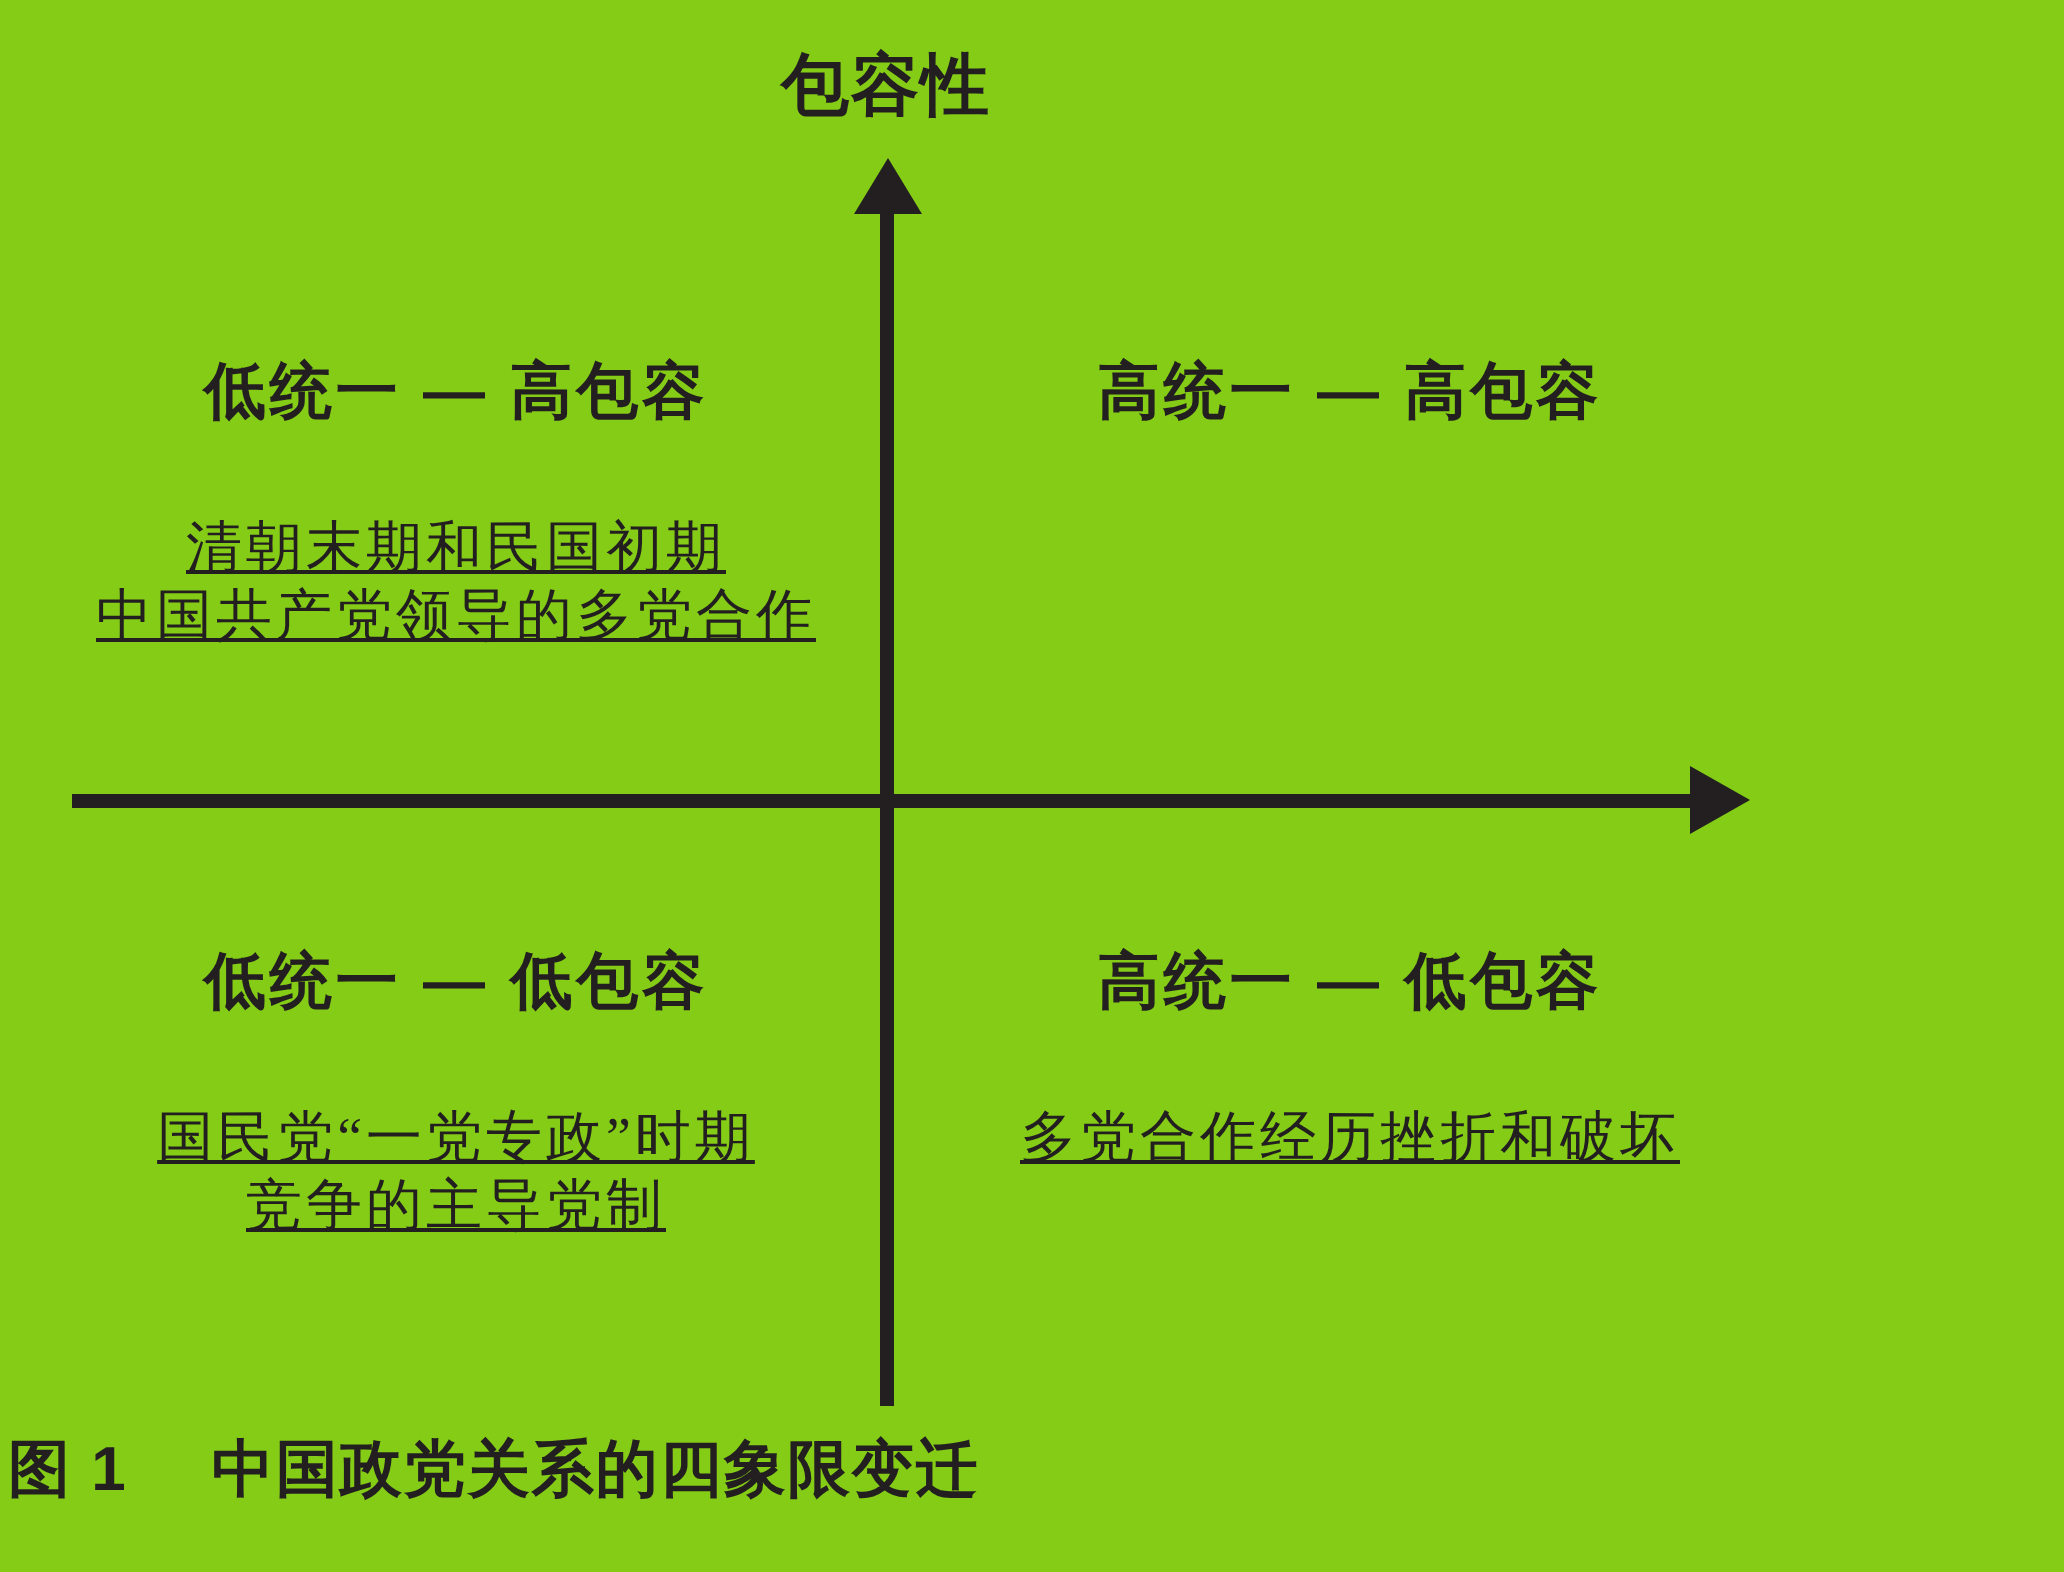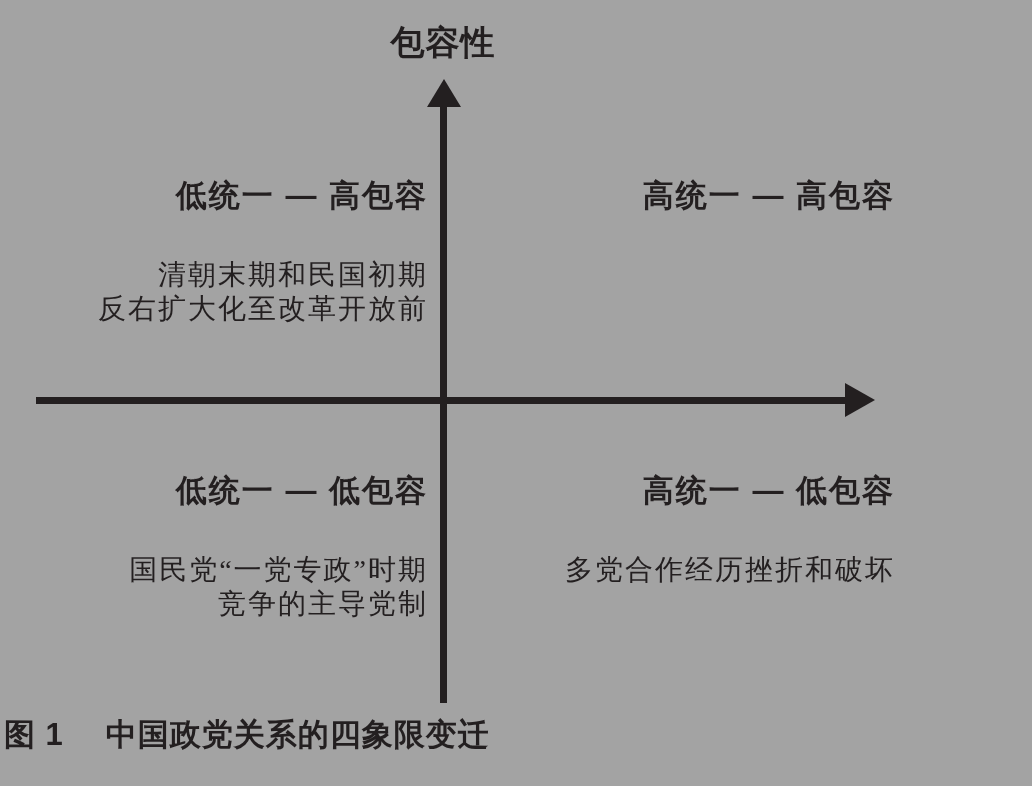--- a/index.html
+++ b/index.html
@@ -1,20 +1,20 @@
 <!DOCTYPE html>
 <html><head>
 <meta charset="utf-8">
 <style>
   html, body { margin: 0; padding: 0; background: #ffffff; }
   .canvas {
     position: relative;
     width: 1032px;
     height: 786px;
-    background: #a3a3a3;
+    background: #84cc16;
     color: #231f20;
     font-family: "Liberation Sans", sans-serif;
     overflow: hidden;
   }
   
   .axis-v {
     position: absolute;
     left: 440px; top: 101px;
     width: 7px; height: 602px;
     background: #231f20;
@@ -55,39 +55,40 @@
     position: absolute;
     left: 902px; top: 381px;
     font-size: 34px;
     font-weight: bold;
     letter-spacing: 1px;
     white-space: nowrap;
   }
   
   .quad {
     position: absolute;
-    text-align: right;
+    text-align: center;
   }
   .q-tl { left: 28px;  top: 178px; width: 400px; }
   .q-tr { left: 455px; top: 178px; width: 440px; }
   .q-bl { left: 28px;  top: 473px; width: 400px; }
   .q-br { left: 455px; top: 473px; width: 440px; }
   .quad-heading {
     font-size: 31px;
     font-weight: bold;
     letter-spacing: 2px;
     line-height: 36px;
     white-space: nowrap;
   }
   .quad-body {
     margin-top: 44px;
     font-family: "Liberation Serif", serif;
     font-size: 28px;
     line-height: 34px;
     letter-spacing: 2px;
+    text-decoration: underline;
   }
   
   .caption {
     position: absolute;
     left: 4px; top: 714px;
     width: 1016px;
     font-size: 31px;
     font-weight: bold;
     letter-spacing: 1px;
     white-space: nowrap;
@@ -106,21 +107,21 @@
   <div class="arrow-up"></div>
   <div class="axis-v"></div>
 
   <div class="axis-h"></div>
   <div class="arrow-right"></div>
 
   <div class="quad q-tl">
     <div class="quad-heading">低统一 — 高包容</div>
     <div class="quad-body">
       <div>清朝末期和民国初期</div>
-      <div>反右扩大化至改革开放前</div>
+      <div>中国共产党领导的多党合作</div>
     </div>
   </div>
 
   <div class="quad q-tr">
     <div class="quad-heading">高统一 — 高包容</div>
   </div>
 
   <div class="quad q-bl">
     <div class="quad-heading">低统一 — 低包容</div>
     <div class="quad-body">

